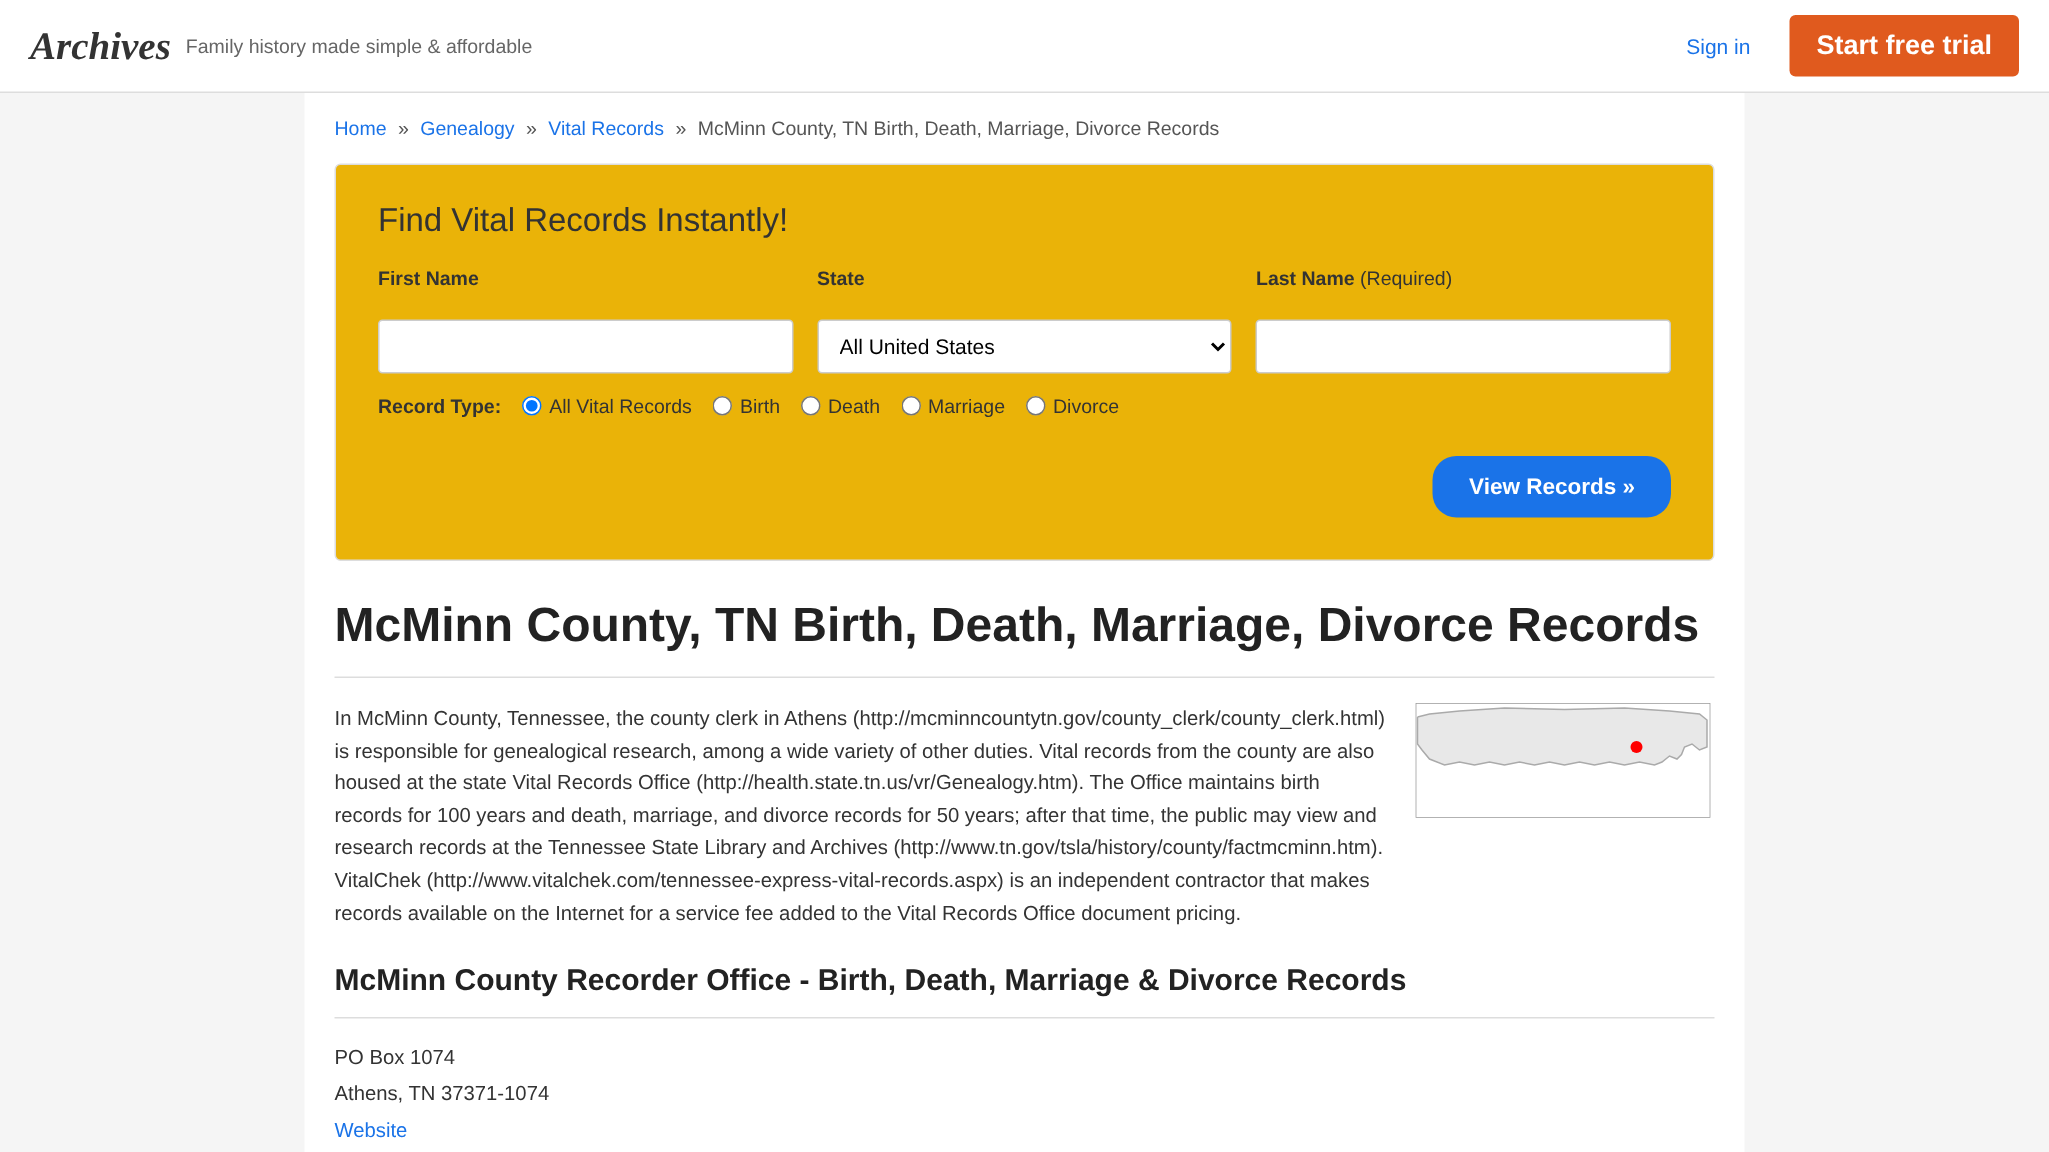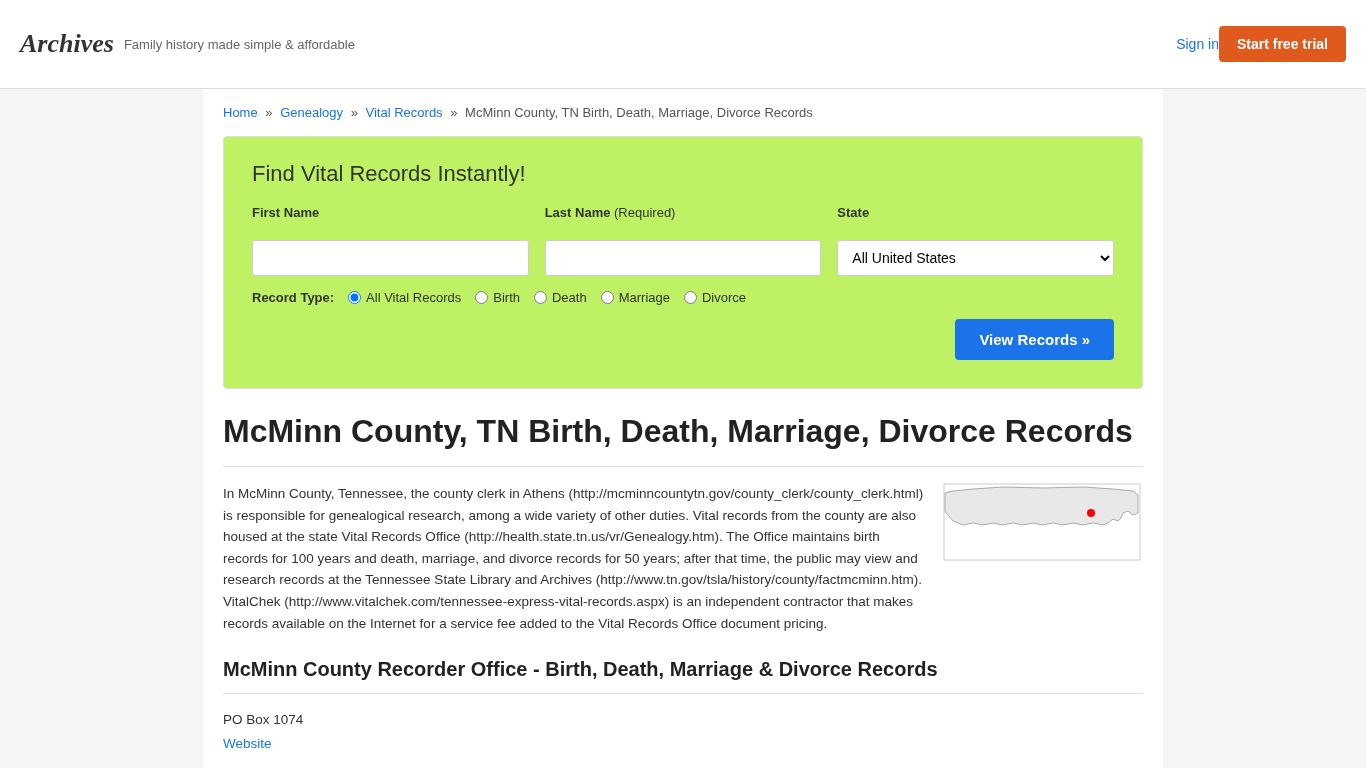--- a/index.html
+++ b/index.html
@@ -2,21 +2,21 @@
 <html><head>
   <meta charset="utf-8">
   <style>
     * { box-sizing: border-box; margin: 0; padding: 0; }
     body { font-family: Arial, sans-serif; font-size: 14px; color: #333; background: #f5f5f5; }
 
     
     .header {
       background: #fff;
       border-bottom: 1px solid #ddd;
-      padding: 26px 20px;
+      padding: 10px 20px;
       display: flex;
       align-items: center;
       justify-content: space-between;
     }
     .header-left {
       display: flex;
       align-items: center;
       gap: 10px;
     }
     .logo {
@@ -41,23 +41,24 @@
       color: #1a73e8;
       text-decoration: none;
       font-size: 14px;
     }
     .start-trial-btn {
       background: #e05a1e;
       color: #fff;
       border: none;
       padding: 10px 18px;
       border-radius: 4px;
-      font-size: 14px;
+      font-size: 18px;
       cursor: pointer;
       font-weight: bold;
+      margin-left: 26px;
     }
 
     
     .content {
       max-width: 960px;
       margin: 0 auto;
       padding: 16px 20px;
       background: #fff;
       min-height: calc(768px - 56px);
     }
@@ -75,21 +76,21 @@
     .breadcrumb .sep {
       margin: 0 4px;
       color: #555;
     }
     .breadcrumb .current {
       color: #555;
     }
 
     
     .search-box {
-      background: #bef264;
+      background: #eab308;
       border: 1px solid #ddd;
       border-radius: 4px;
       padding: 24px 28px 28px;
       margin-bottom: 24px;
     }
     .search-title {
       font-size: 22px;
       font-weight: normal;
       color: #333;
       margin-bottom: 18px;
@@ -132,21 +133,21 @@
       border-radius: 3px;
       font-size: 14px;
       height: 36px;
       background: #fff;
       appearance: auto;
     }
     .record-type-row {
       display: flex;
       align-items: center;
       gap: 14px;
-      margin-bottom: 14px;
+      margin-bottom: 26px;
       flex-wrap: wrap;
     }
     .record-type-label {
       font-size: 13px;
       font-weight: bold;
       color: #333;
     }
     .radio-group {
       display: flex;
       align-items: center;
@@ -166,21 +167,21 @@
     }
     .view-btn-row {
       display: flex;
       justify-content: flex-end;
     }
     .view-records-btn {
       background: #1a73e8;
       color: #fff;
       border: none;
       padding: 12px 24px;
-      border-radius: 4px;
+      border-radius: 16px;
       font-size: 15px;
       cursor: pointer;
       font-weight: bold;
     }
 
     
     .page-heading {
       font-size: 32px;
       font-weight: bold;
       color: #222;
@@ -266,36 +267,36 @@
   <div class="search-box">
     <h2 class="search-title">Find Vital Records Instantly!</h2>
 
     <div class="search-fields">
 
       <div class="field-group fname">
         <label class="field-label">First Name</label>
         <input class="field-input" type="text" value="" style="">
       </div>
 
-      <div class="field-group lname">
-        <label class="field-label">
-          <span>Last Name</span><span class="required"> (Required)</span>
-        </label>
-        <input class="field-input" type="text" value="" style="">
-      </div>
-
       <div class="field-group state">
         <label class="field-label">State</label>
         <select class="field-select">
           <option>All United States</option>
           <option>Alabama</option>
           <option>Alaska</option>
           <option>Tennessee</option>
         </select>
       </div>
+
+      <div class="field-group lname">
+        <label class="field-label">
+          <span>Last Name</span><span class="required"> (Required)</span>
+        </label>
+        <input class="field-input" type="text" value="" style="">
+      </div>
     </div>
 
     <div class="record-type-row">
       <span class="record-type-label">Record Type:</span>
       <div class="radio-group">
         <label class="radio-item">
           <input type="radio" name="record_type" checked="" style="">
           <span>All Vital Records</span>
         </label>
         <label class="radio-item">
@@ -335,18 +336,19 @@
 
         <circle cx="148" cy="30" r="4" fill="red"></circle>
       </svg>
     </div>
   </div>
 
   <h2 class="section-heading">McMinn County Recorder Office - Birth, Death, Marriage &amp; Divorce Records</h2>
 
   <div class="address-block">
     <div>PO Box 1074</div>
+    <div>Athens, TN 37371-1074</div>
     <div>
       <a href="#">Website</a>
     </div>
   </div>
 
 </div>
 
 </body></html>

